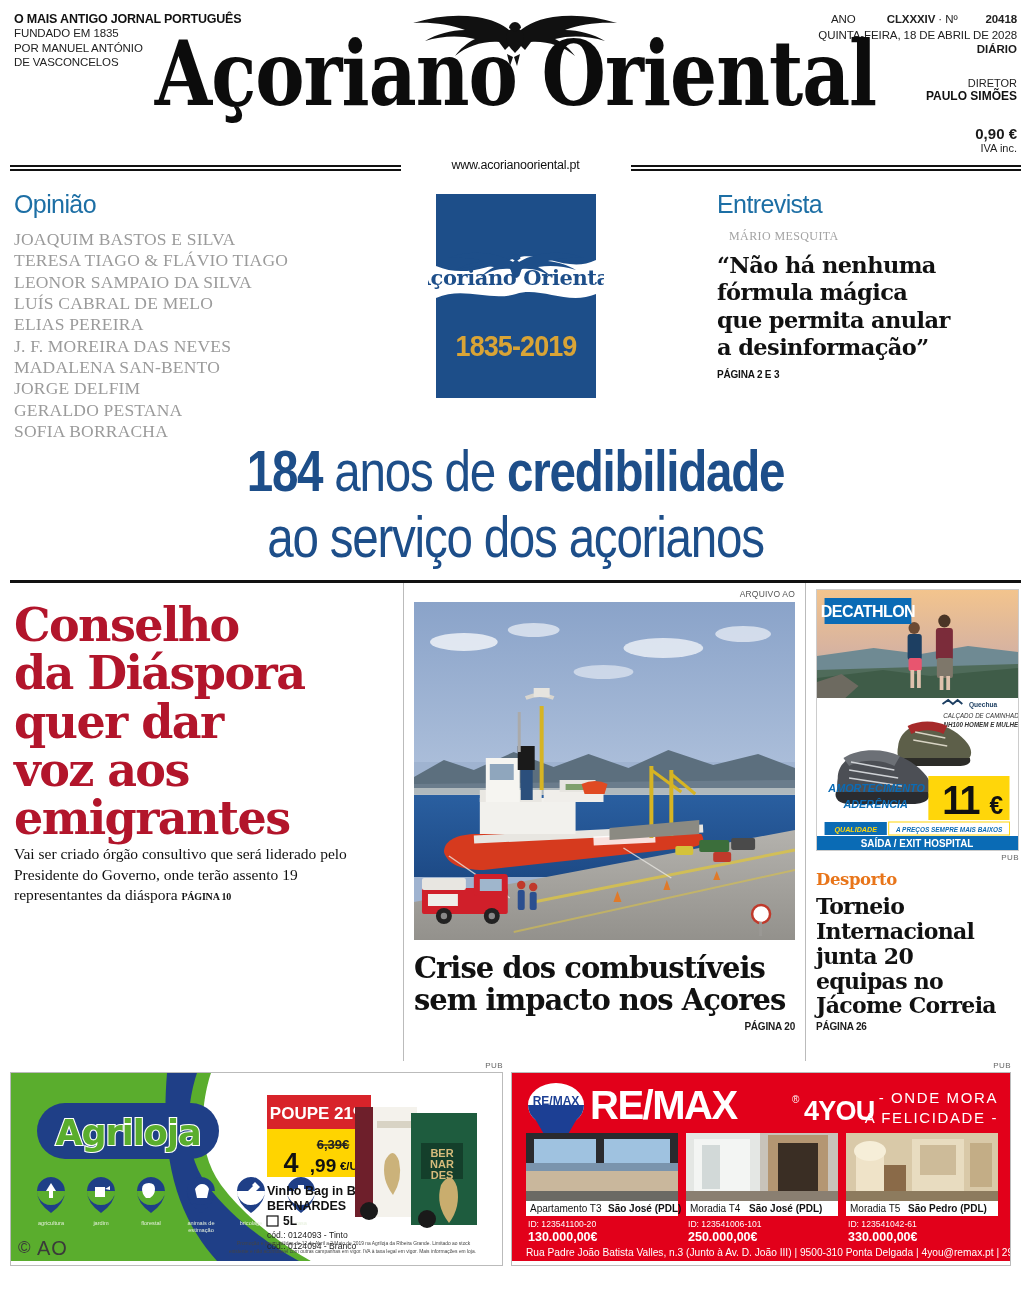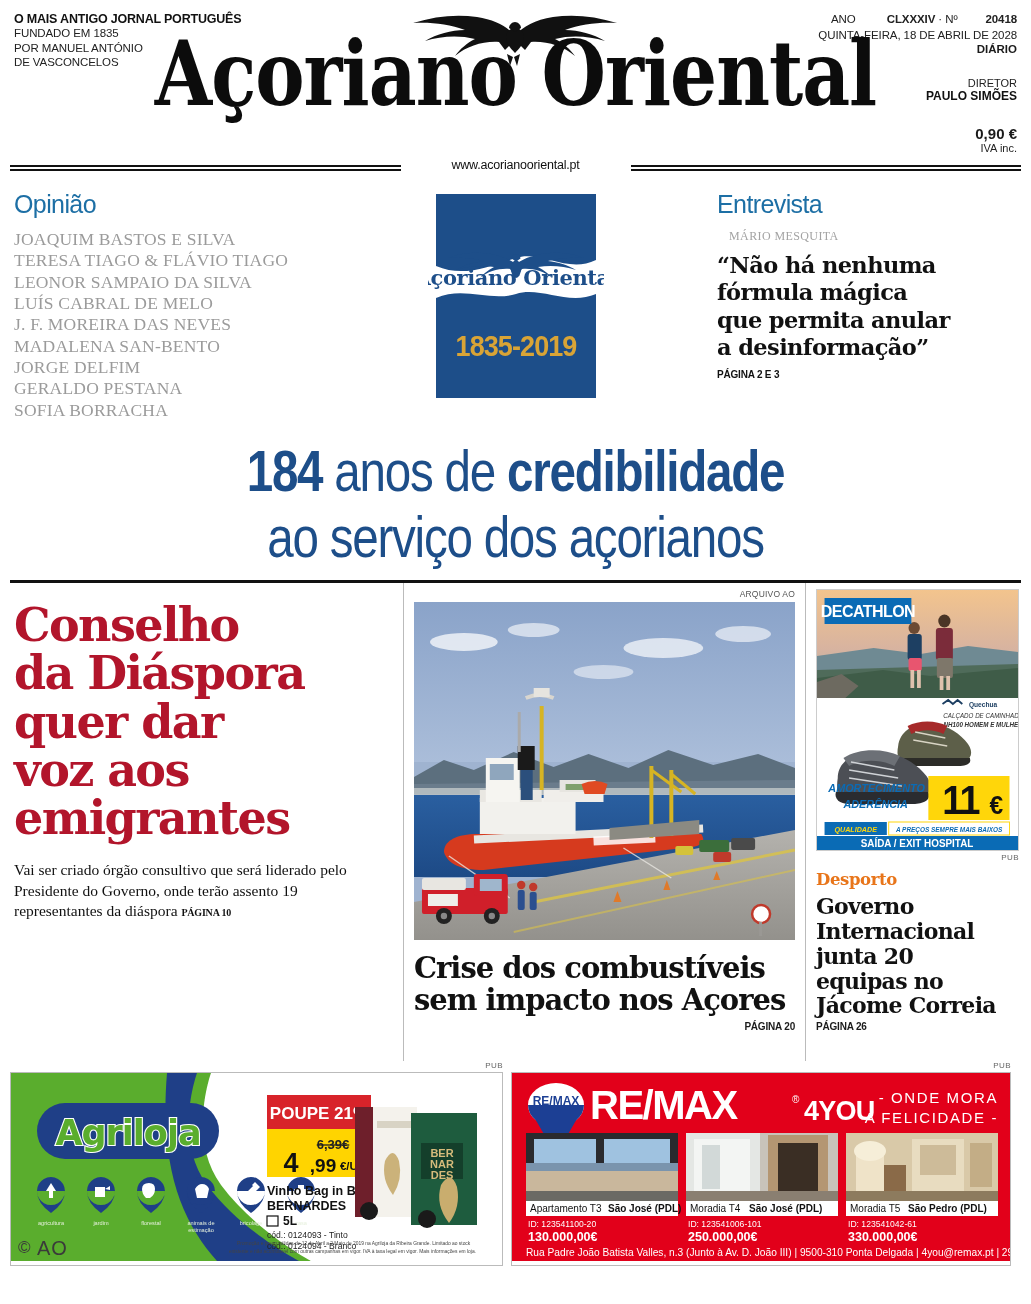--- a/index.html
+++ b/index.html
@@ -110,21 +110,21 @@
   .col-mid { width: 402px; padding: 6px 10px 0 10px; border-right: 1px solid #bbb; }
   .col-right { width: 215px; padding: 6px 2px 0 10px; }
 
   .lead-hl {
     font-family: "DejaVu Serif", serif;
     font-size: 46px; font-weight: bold; line-height: 1.05;
     color: #b2152b; letter-spacing: -1.6px;
   }
   .lead-deck {
     font-family: "Liberation Serif", serif;
-    font-size: 15.5px; line-height: 1.32; color: #111; margin-top: 18px;
+    font-size: 15.5px; line-height: 1.32; color: #111; margin-top: 2px;
   }
   .pagref { font-size: 10px; font-weight: bold; letter-spacing: -0.2px; }
 
   .credit { text-align: right; font-size: 8.5px; color: #555; letter-spacing: 0.2px; padding-bottom: 3px; }
   .photo { width: 100%; height: 338px; position: relative; overflow: hidden; background: #9fb3d0; }
   .mid-hl {
     font-family: "DejaVu Serif", serif;
     font-size: 29px; font-weight: bold; line-height: 1.12;
     letter-spacing: -1px; color: #111; margin-top: 12px;
   }
@@ -210,20 +210,21 @@
 
   <div class="promo">
 
     <div class="opiniao">
       <div class="sec-head">Opinião</div>
       <ul>
         <li>JOAQUIM BASTOS E SILVA</li>
         <li>TERESA TIAGO &amp; FLÁVIO TIAGO</li>
         <li>LEONOR SAMPAIO DA SILVA</li>
         <li>LUÍS CABRAL DE MELO</li>
+        <li>ELIAS PEREIRA</li>
         <li>J. F. MOREIRA DAS NEVES</li>
         <li>MADALENA SAN-BENTO</li>
         <li>JORGE DELFIM</li>
         <li>GERALDO PESTANA</li>
         <li>SOFIA BORRACHA</li>
       </ul>
     </div>
 
     <div class="logoblk">
       <svg width="176" height="215" viewBox="0 0 176 215">
@@ -466,21 +467,21 @@
         
         
         
         
         
       </div>
       <div class="pub">PUB</div>
 
       <div class="desporto-head">Desporto</div>
       <div class="desporto-hl">
-        <div>Governo</div>
+        <div>Torneio</div>
         <div>Internacional</div>
         <div>junta 20</div>
         <div>equipas no</div>
         <div>Jácome Correia</div>
       </div>
       <div class="desporto-pag pagref">PÁGINA 26</div>
     </div>
   </div>
 
   <div class="bottom">

